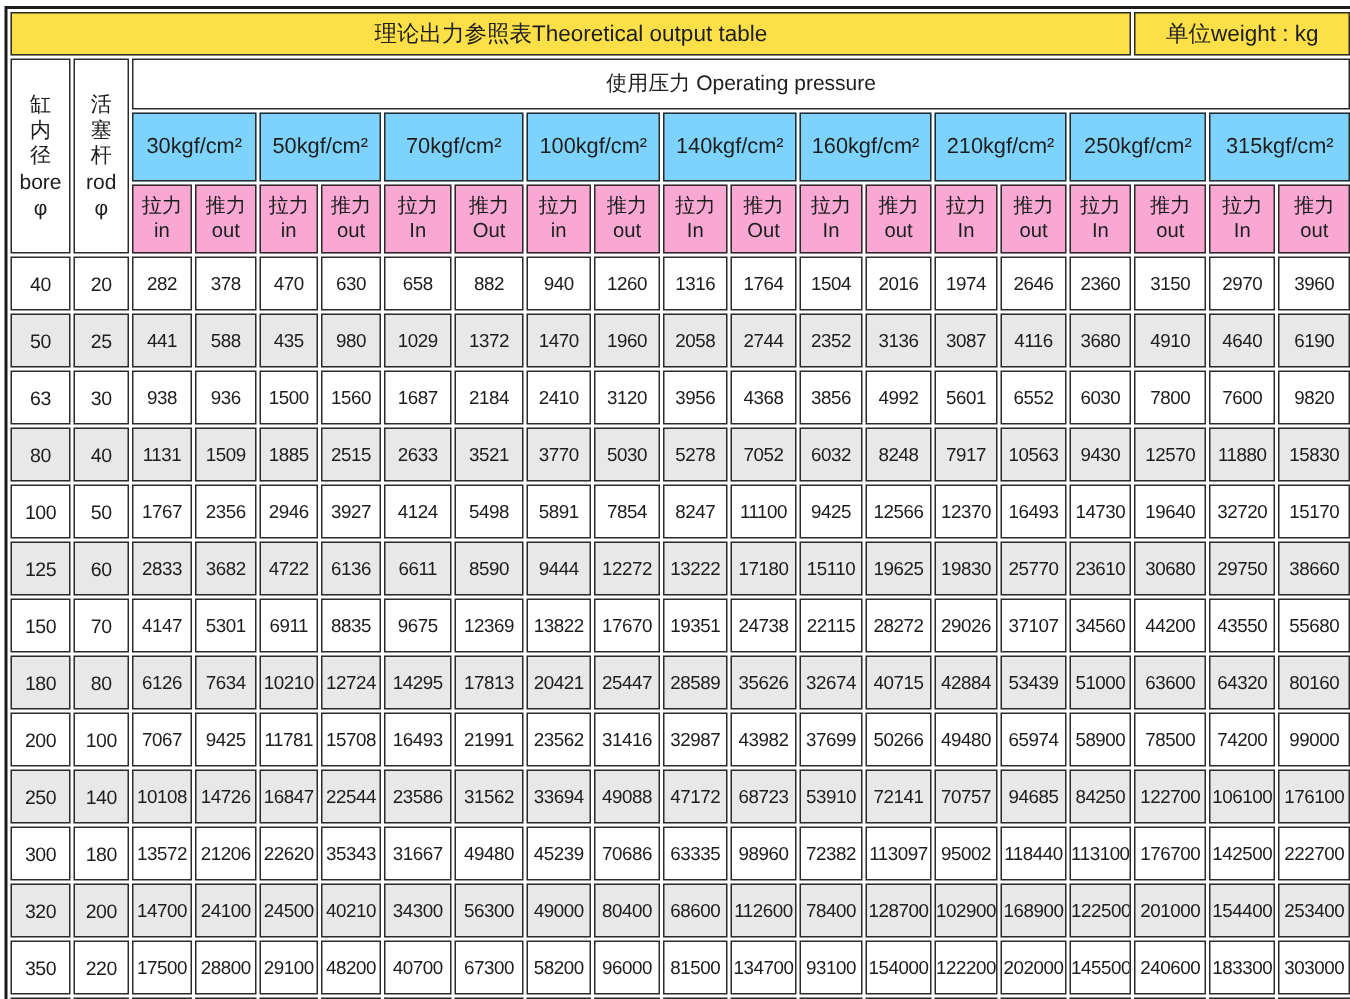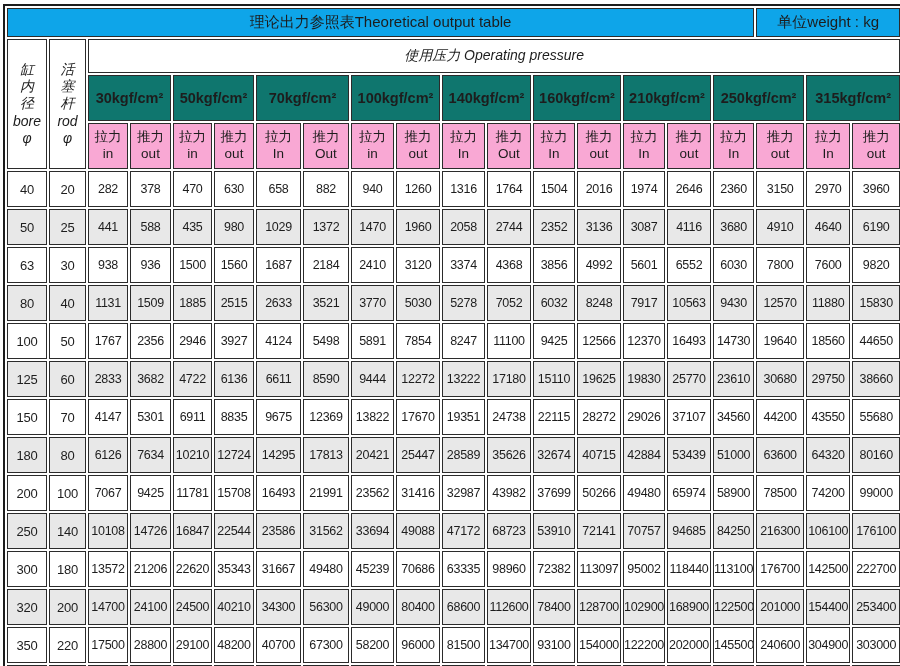--- a/index.html
+++ b/index.html
@@ -1,22 +1,22 @@
 <!DOCTYPE html>
 <html><head>
 <meta charset="utf-8">
 <style>
   html,body{margin:0;padding:0;background:#fff;}
   body{width:900px;height:666px;font-family:"Liberation Sans","DejaVu Sans",sans-serif;color:#1d1d1d;}
   .page{padding:4px 3px;}
   table{width:894px;table-layout:fixed;border-collapse:separate;border-spacing:2px;background:#fff;border:2px solid #1c1c1c;}
   th,td{border:1px solid #2b2b2b;text-align:center;vertical-align:middle;padding:0;overflow:hidden;font-weight:normal;}
-  .title-row td{height:27px;background:#0ea5e9;font-size:15px;}
-  .usage-row th{height:32px;font-size:14px;background:#fff;font-style:italic;}
-  .pressure-row-h th{height:44px;font-size:14.5px;background:#0f766e;white-space:nowrap;font-weight:bold;}
+  .title-row td{height:27px;background:#fde047;font-size:15px;}
+  .usage-row th{height:32px;font-size:14px;background:#fff;}
+  .pressure-row-h th{height:44px;font-size:14.5px;background:#7dd3fc;white-space:nowrap;}
   .inout-row th{height:44px;font-size:13.5px;background:#f9a8d4;white-space:pre-line;line-height:1.25;}
   .vhead{white-space:pre-line;font-size:13px;line-height:1.22;background:#fff;}
   tbody td{height:34px;font-size:12.5px;letter-spacing:-0.3px;white-space:nowrap;background:#fff;}
   tbody tr.shade td{background:#e8e8e8;}
   tbody td.idcol{font-size:13px;}
 </style>
 </head>
 <body>
 
 <div class="page">
@@ -160,21 +160,21 @@
           <td class="idcol">63</td>
           <td class="idcol">30</td>
           <td>938</td>
           <td>936</td>
           <td>1500</td>
           <td>1560</td>
           <td>1687</td>
           <td>2184</td>
           <td>2410</td>
           <td>3120</td>
-          <td>3374</td>
+          <td>3956</td>
           <td>4368</td>
           <td>3856</td>
           <td>4992</td>
           <td>5601</td>
           <td>6552</td>
           <td>6030</td>
           <td>7800</td>
           <td>7600</td>
           <td>9820</td>
         </tr>
@@ -212,22 +212,22 @@
           <td>5891</td>
           <td>7854</td>
           <td>8247</td>
           <td>11100</td>
           <td>9425</td>
           <td>12566</td>
           <td>12370</td>
           <td>16493</td>
           <td>14730</td>
           <td>19640</td>
-          <td>18560</td>
-          <td>44650</td>
+          <td>32720</td>
+          <td>15170</td>
         </tr>
         <tr class="shade">
           <td class="idcol">125</td>
           <td class="idcol">60</td>
           <td>2833</td>
           <td>3682</td>
           <td>4722</td>
           <td>6136</td>
           <td>6611</td>
           <td>8590</td>
@@ -321,21 +321,21 @@
           <td>31562</td>
           <td>33694</td>
           <td>49088</td>
           <td>47172</td>
           <td>68723</td>
           <td>53910</td>
           <td>72141</td>
           <td>70757</td>
           <td>94685</td>
           <td>84250</td>
-          <td>216300</td>
+          <td>122700</td>
           <td>106100</td>
           <td>176100</td>
         </tr>
         <tr>
           <td class="idcol">300</td>
           <td class="idcol">180</td>
           <td>13572</td>
           <td>21206</td>
           <td>22620</td>
           <td>35343</td>
@@ -388,21 +388,21 @@
           <td>58200</td>
           <td>96000</td>
           <td>81500</td>
           <td>134700</td>
           <td>93100</td>
           <td>154000</td>
           <td>122200</td>
           <td>202000</td>
           <td>145500</td>
           <td>240600</td>
-          <td>304900</td>
+          <td>183300</td>
           <td>303000</td>
         </tr>
         <tr class="shade">
           <td class="idcol">400</td>
           <td class="idcol">280</td>
           <td>19200</td>
           <td>37700</td>
           <td>32000</td>
           <td>62800</td>
           <td>44900</td>

